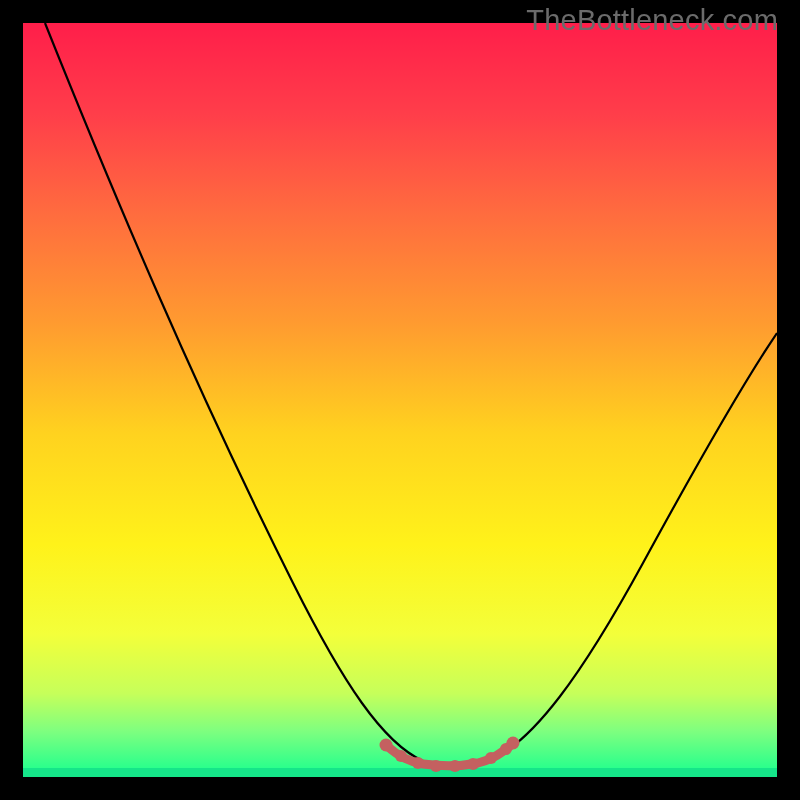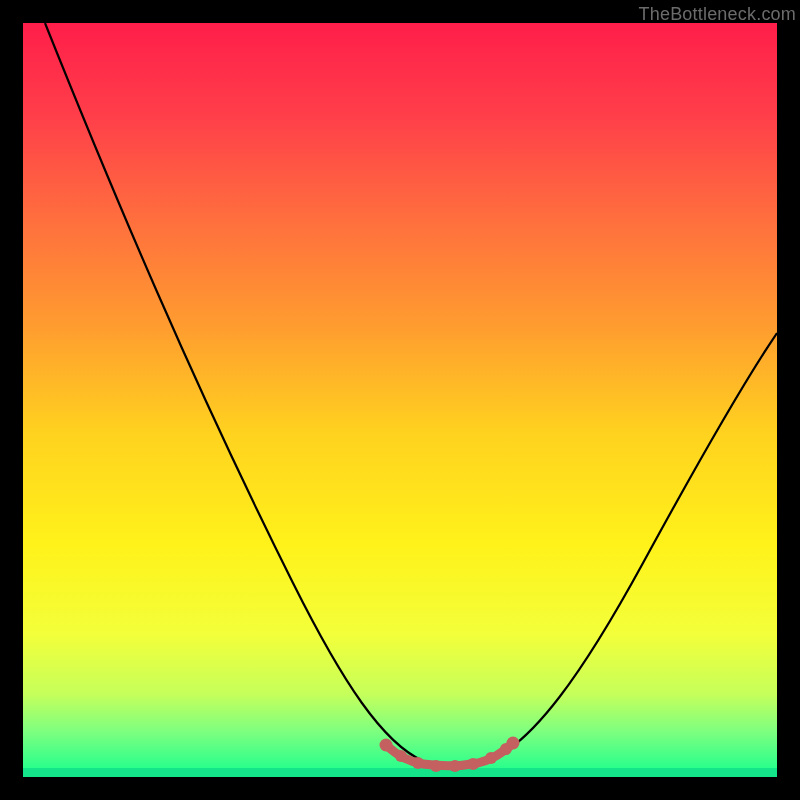--- a/index.html
+++ b/index.html
@@ -20,23 +20,23 @@
   .plot {
     position: absolute;
     left: 23px;
     top: 23px;
     width: 754px;
     height: 754px;
   }
   .watermark {
     position: absolute;
     top: 4px;
-    right: 4px;
+    right: 22px;
     color: #6b6b6b;
-    font-size: 18px;
+    font-size: 29px;
     letter-spacing: 0.2px;
     font-weight: 500;
     user-select: none;
   }
 </style>
 </head>
 <body>
 
 <div class="stage">
 

